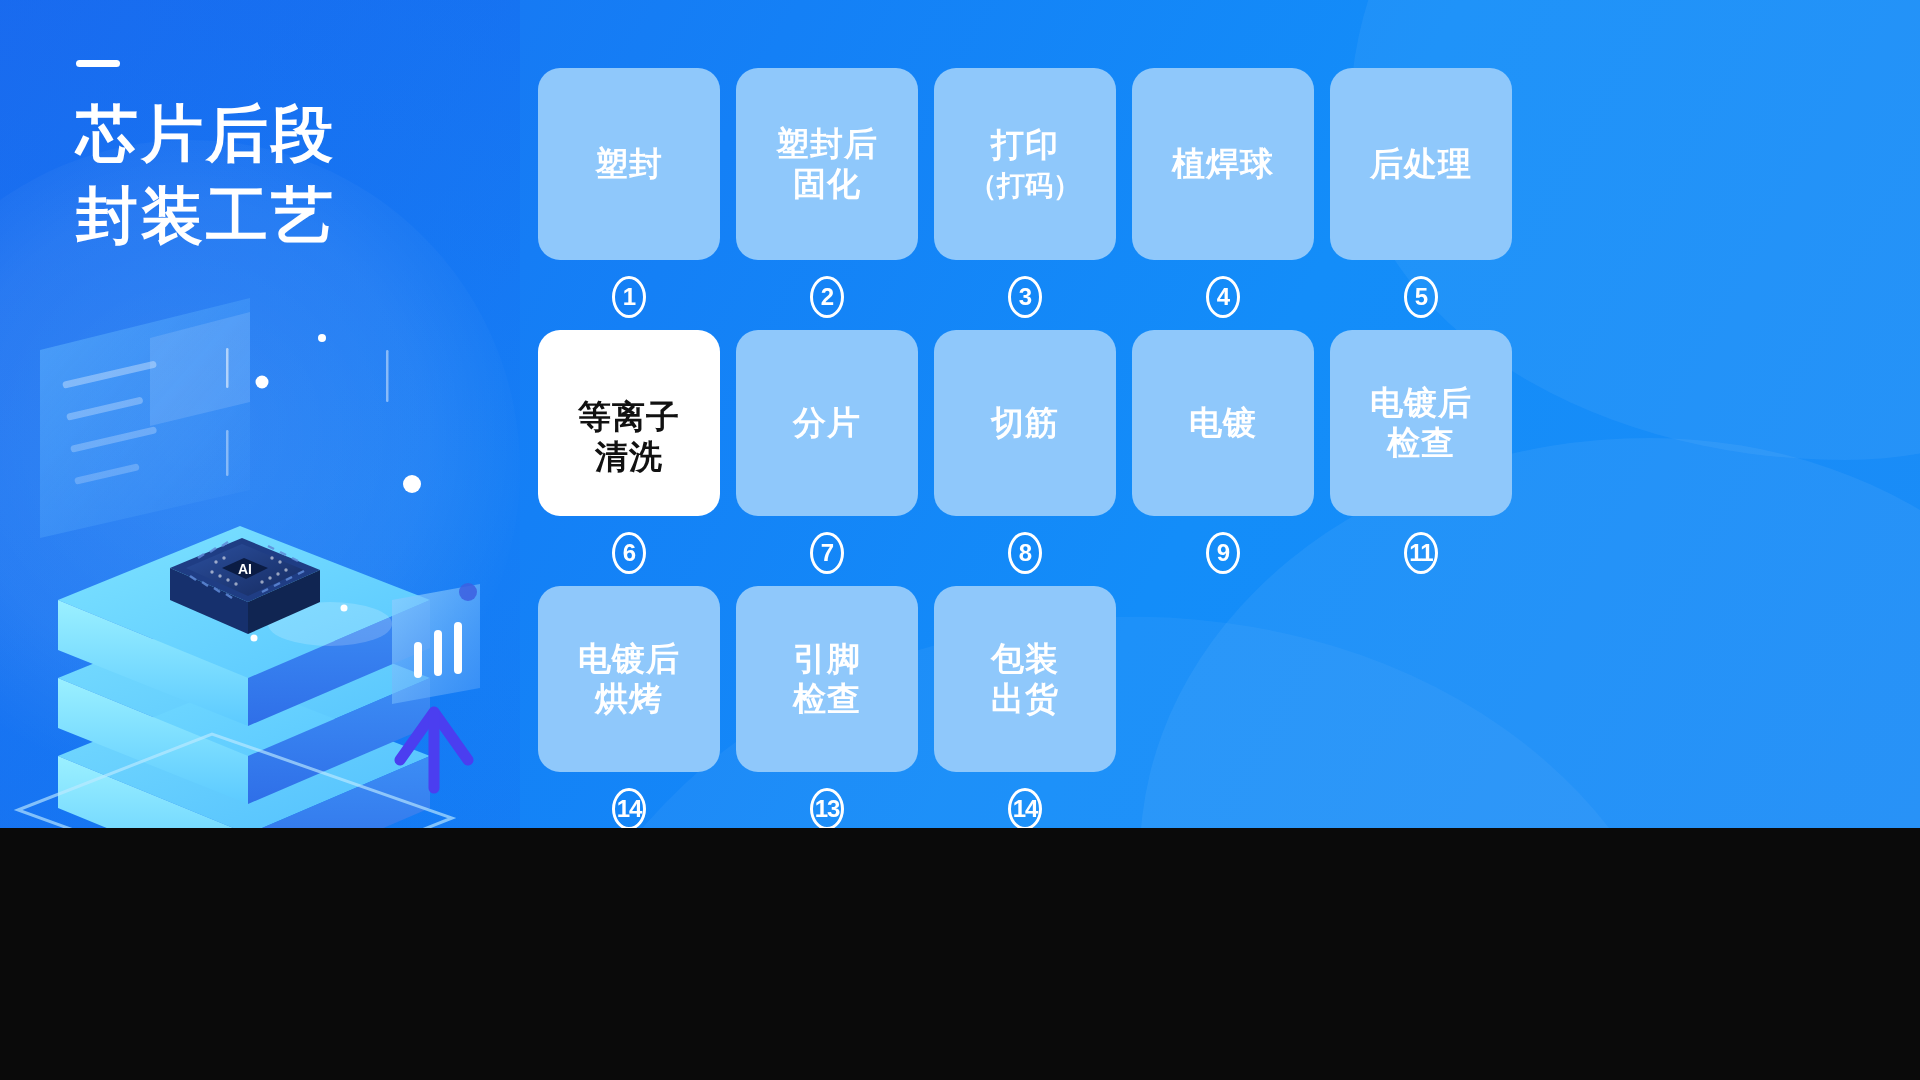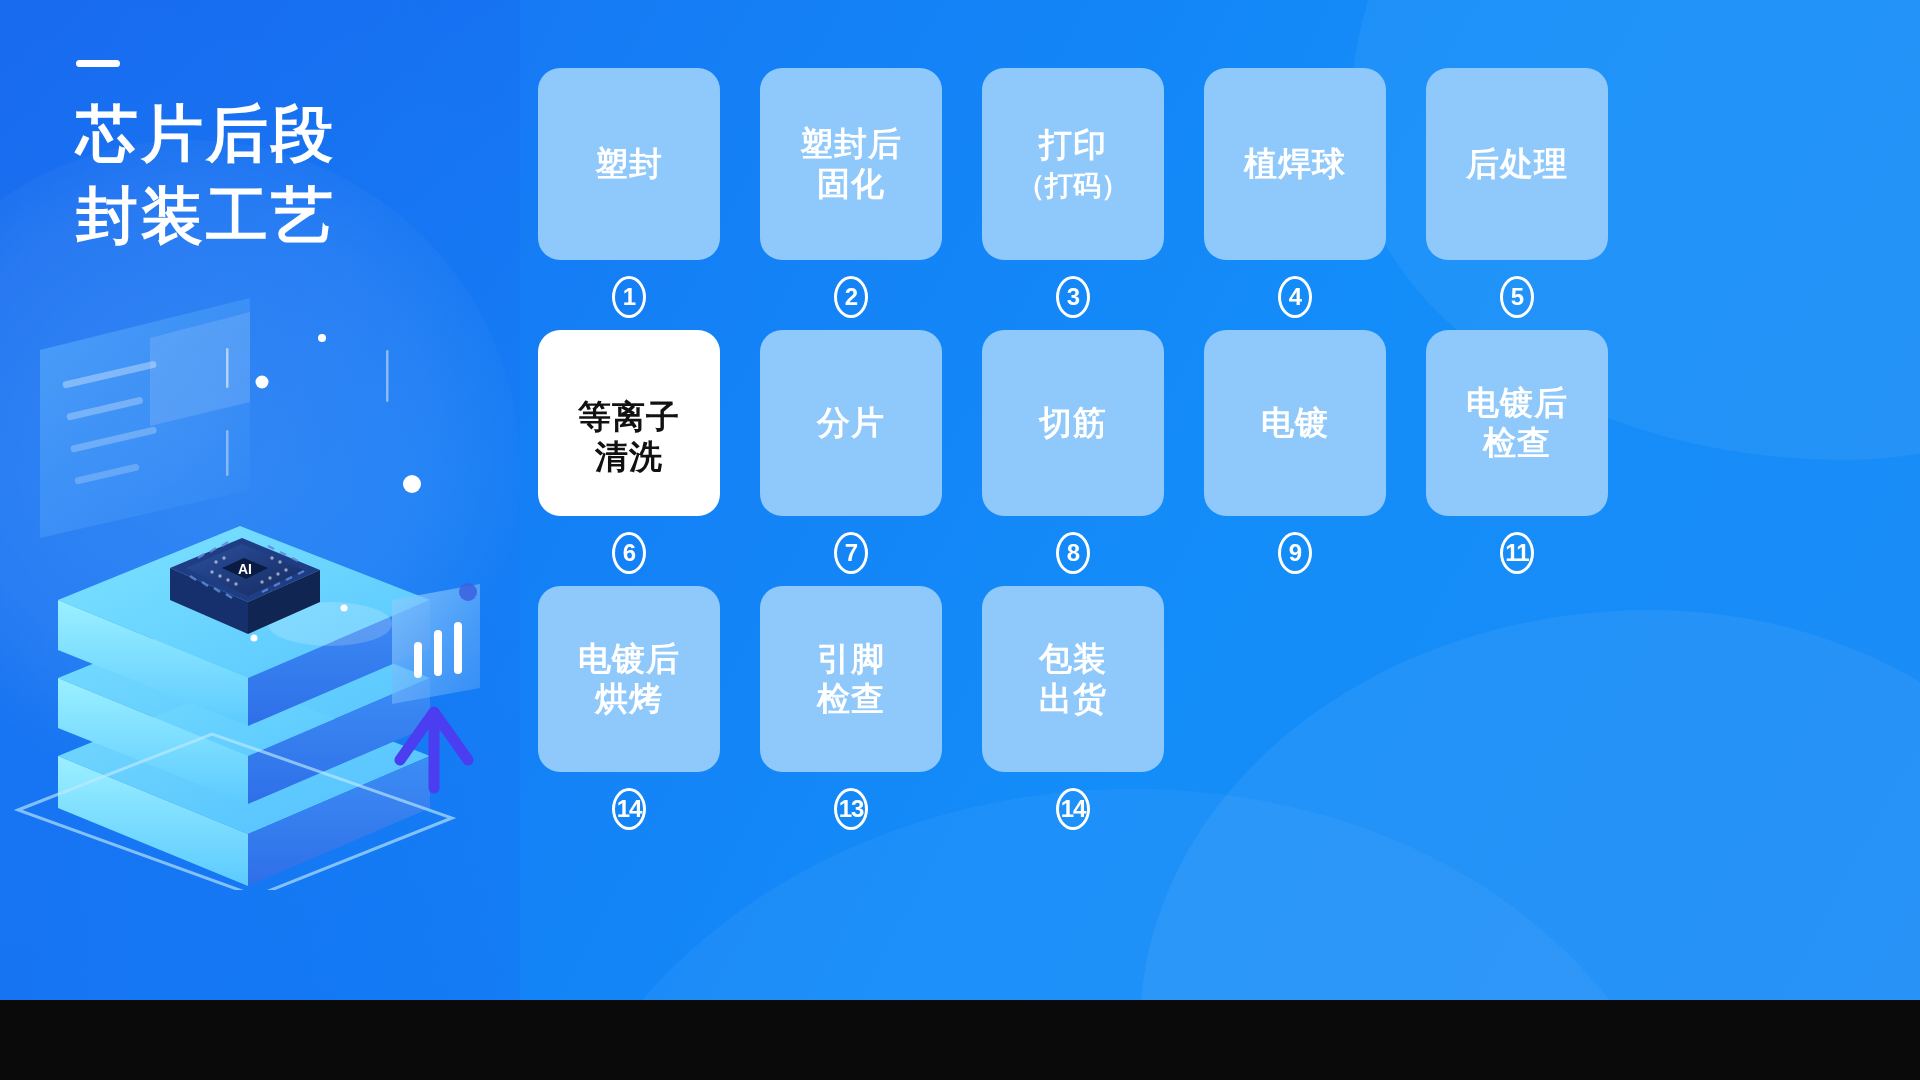--- a/index.html
+++ b/index.html
@@ -3,21 +3,21 @@
 <meta charset="utf-8">
 <style>
   html, body {
     margin: 0;
     padding: 0;
     background: #0a0a0a;
   }
   #stage {
     position: relative;
     width: 1920px;
-    height: 1000px;
+    height: 828px;
     overflow: hidden;
     font-family: "Liberation Sans", "DejaVu Sans", sans-serif;
     background: linear-gradient(118deg, #1a6ff0 0%, #1480f6 34%, #138df9 62%, #1b8cf7 100%);
   }
 
   
   .blob {
     position: absolute;
     border-radius: 50%;
     pointer-events: none;
@@ -98,21 +98,21 @@
 
   
   .grid {
     position: absolute;
     left: 492px;
     top: 68px;
     width: 1370px;
   }
   .row {
     display: flex;
-    gap: 40px;
+    gap: 16px;
     margin-bottom: 12px;
     padding-left: 46px;
   }
   .cell {
     width: 182px;
     display: flex;
     flex-direction: column;
     align-items: center;
   }
   .card {

